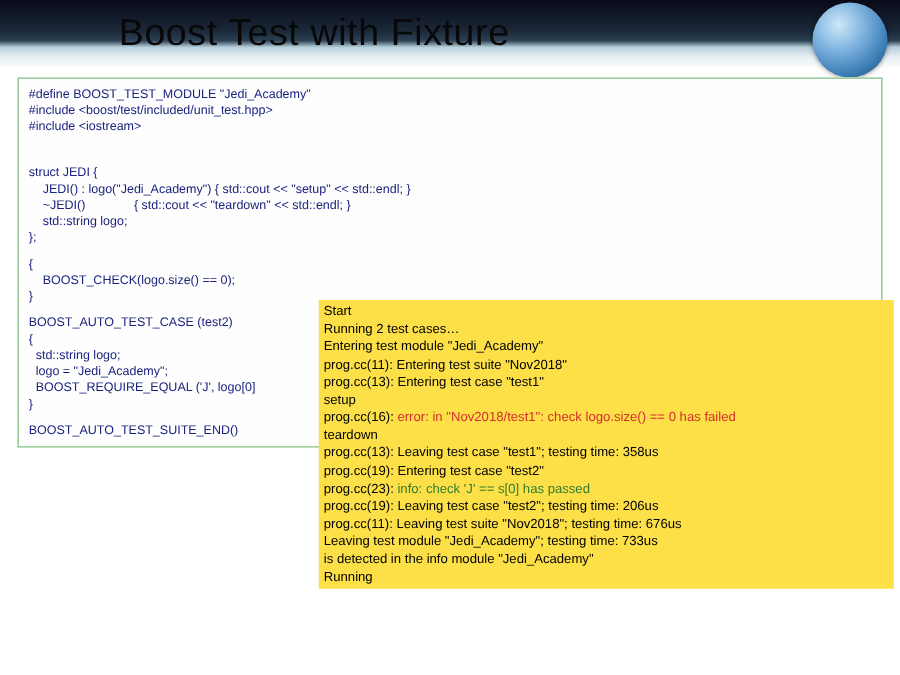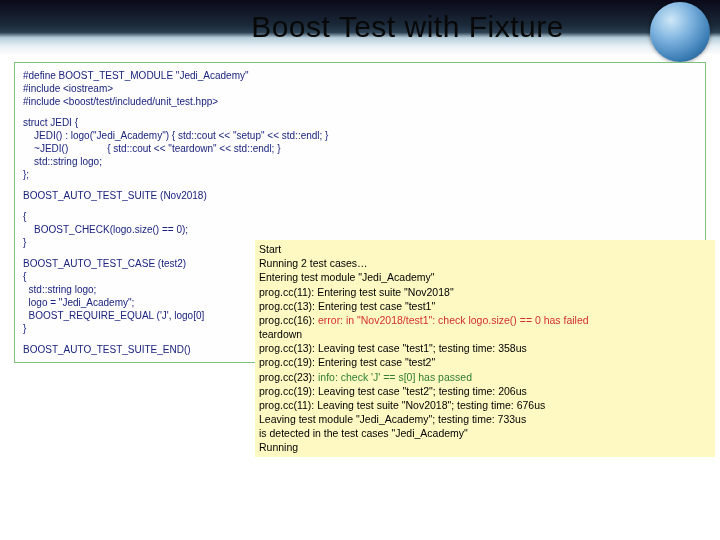--- a/index.html
+++ b/index.html
@@ -1,15 +1,15 @@
 <!DOCTYPE html>
 <html><head>
 <meta charset="utf-8">
 <style>
-  * { margin: 0; padding: 0; box-sizing: border-box; justify-content: center; }
+  * { margin: 0; padding: 0; box-sizing: border-box; }
   body {
     width: 720px;
     height: 540px;
     font-family: Arial, sans-serif;
     background: #fff;
     overflow: hidden;
     position: relative;
   }
   .banner {
     width: 100%;
@@ -54,21 +54,21 @@
   }
   .codebox .line { white-space: pre; }
   .struct { color: #1a237e; }
   .suite { margin-top: 8px; }
   .testblock { margin-top: 8px; }
   .output {
     position: absolute;
     left: 255px;
     top: 240px;
     width: 460px;
-    background: #fef9c3;
+    background: #fde047;
     font-family: Arial, sans-serif;
     font-size: 10.5px;
     line-height: 1.35;
     color: #000;
     padding: 2px 4px;
   }
   .out-line { white-space: pre-wrap; }
   .err { color: #d32f2f; }
   .info { color: #2e7d32; }
 </style>
@@ -76,31 +76,28 @@
 <body>
 
 <div class="banner">
   <div class="title">Boost Test with Fixture</div>
   <div class="logo"></div>
 </div>
 
 <div class="content">
   <div class="codebox">
     <div class="line">#define BOOST_TEST_MODULE "Jedi_Academy"</div>
+    <div class="line">#include &lt;boost/test/included/unit_test.hpp&gt;</div>
     <div class="line">#include &lt;iostream&gt;</div>
-    <div class="line">#include &lt;boost/test/included/unit_test.hpp&gt;</div>
-    <div class="struct" style="margin-top:8px">
+    <div class="struct" style="margin-top:24px">
       <div class="line">struct JEDI {</div>
       <div class="line">    JEDI() : logo("Jedi_Academy") { std::cout &lt;&lt; "setup" &lt;&lt; std::endl; }</div>
       <div class="line">    ~JEDI()              { std::cout &lt;&lt; "teardown" &lt;&lt; std::endl; }</div>
       <div class="line">    std::string logo;</div>
       <div class="line">};</div>
-    </div>
-    <div class="suite">
-      <div class="line">BOOST_AUTO_TEST_SUITE (Nov2018)</div>
     </div>
     <div class="testblock">
       <div class="line">{</div>
       <div class="line">    BOOST_CHECK(logo.size() == 0);</div>
       <div class="line">}</div>
     </div>
     <div class="testblock">
       <div class="line">BOOST_AUTO_TEST_CASE (test2)</div>
       <div class="line">{</div>
       <div class="line">  std::string logo;</div>
@@ -113,23 +110,24 @@
     </div>
   </div>
 </div>
 
 <div class="output">
   <div class="out-line">Start</div>
   <div class="out-line">Running 2 test cases…</div>
   <div class="out-line">Entering test module "Jedi_Academy"</div>
   <div class="out-line">prog.cc(11): Entering test suite "Nov2018"</div>
   <div class="out-line">prog.cc(13): Entering test case "test1"</div>
+  <div class="out-line">setup</div>
   <div class="out-line"><span>prog.cc(16): </span><span class="err">error: in "Nov2018/test1": check logo.size() == 0 has failed</span></div>
   <div class="out-line">teardown</div>
   <div class="out-line">prog.cc(13): Leaving test case "test1"; testing time: 358us</div>
   <div class="out-line">prog.cc(19): Entering test case "test2"</div>
   <div class="out-line"><span>prog.cc(23): </span><span class="info">info: check 'J' == s[0] has passed</span></div>
   <div class="out-line">prog.cc(19): Leaving test case "test2"; testing time: 206us</div>
   <div class="out-line">prog.cc(11): Leaving test suite "Nov2018"; testing time: 676us</div>
   <div class="out-line">Leaving test module "Jedi_Academy"; testing time: 733us</div>
-  <div class="out-line">is detected in the test cases "Jedi_Academy"</div>
+  <div class="out-line">is detected in the info module "Jedi_Academy"</div>
   <div class="out-line">Running</div>
 </div>
 
 </body></html>

